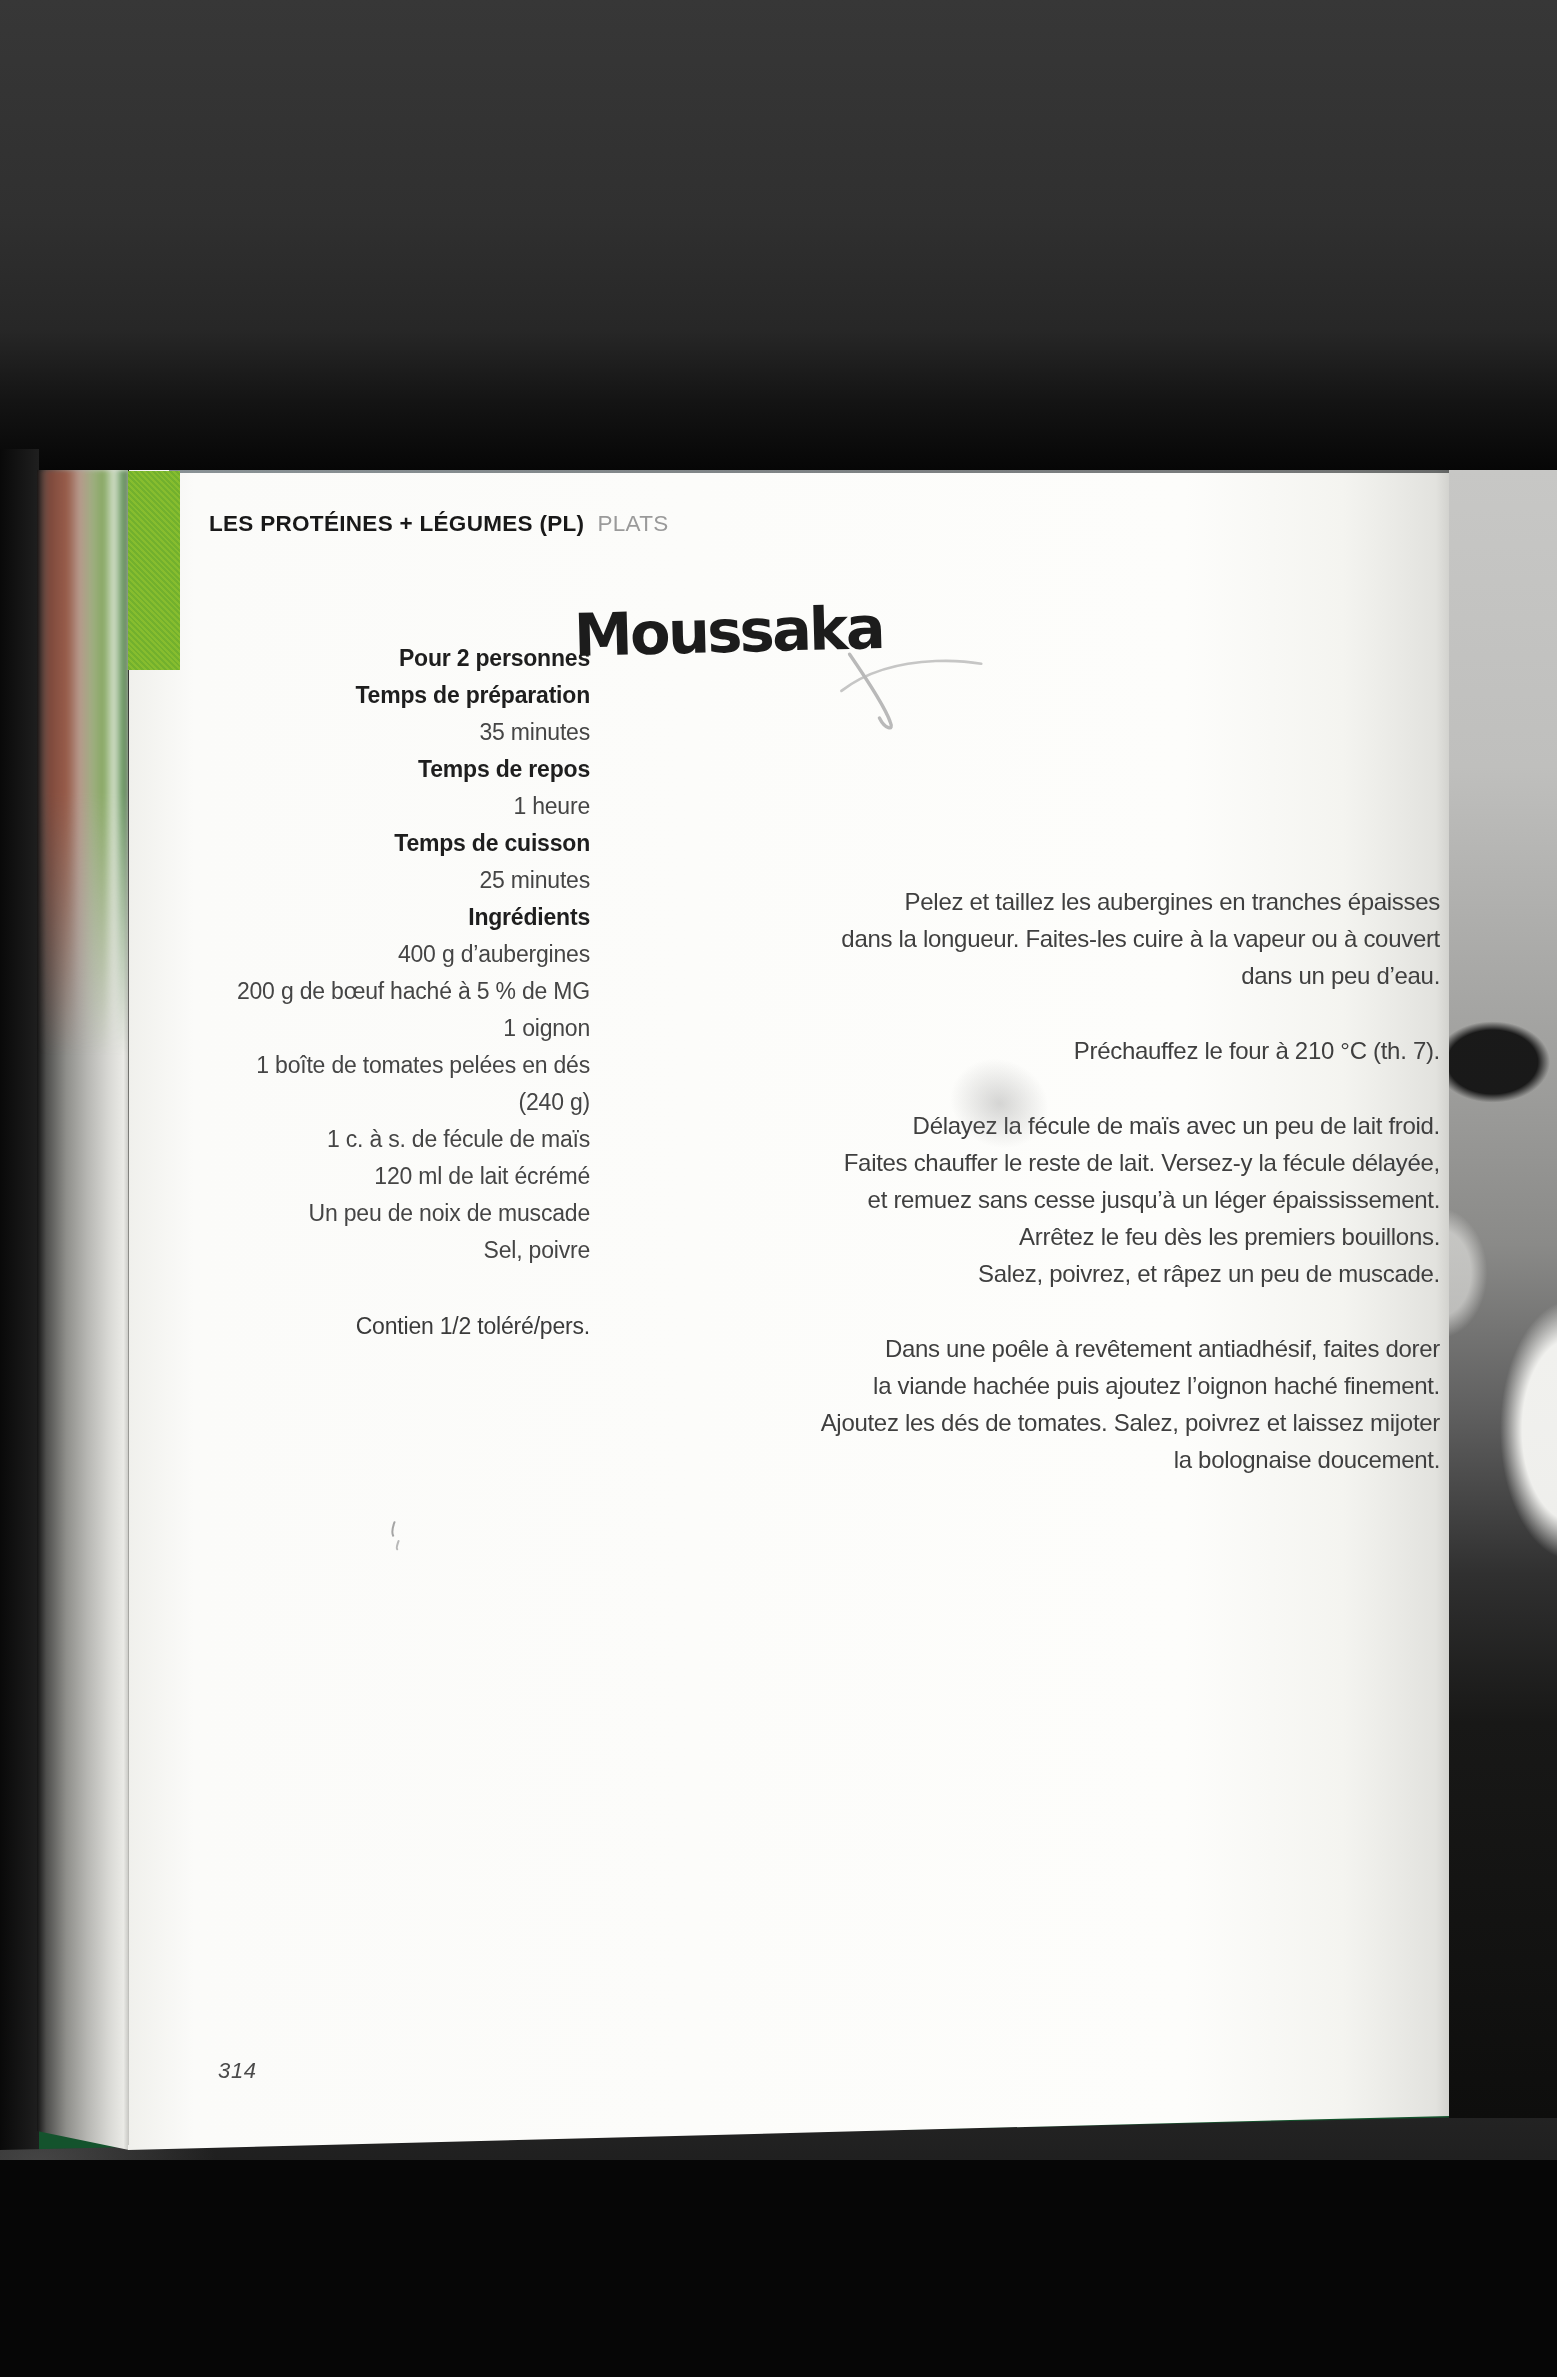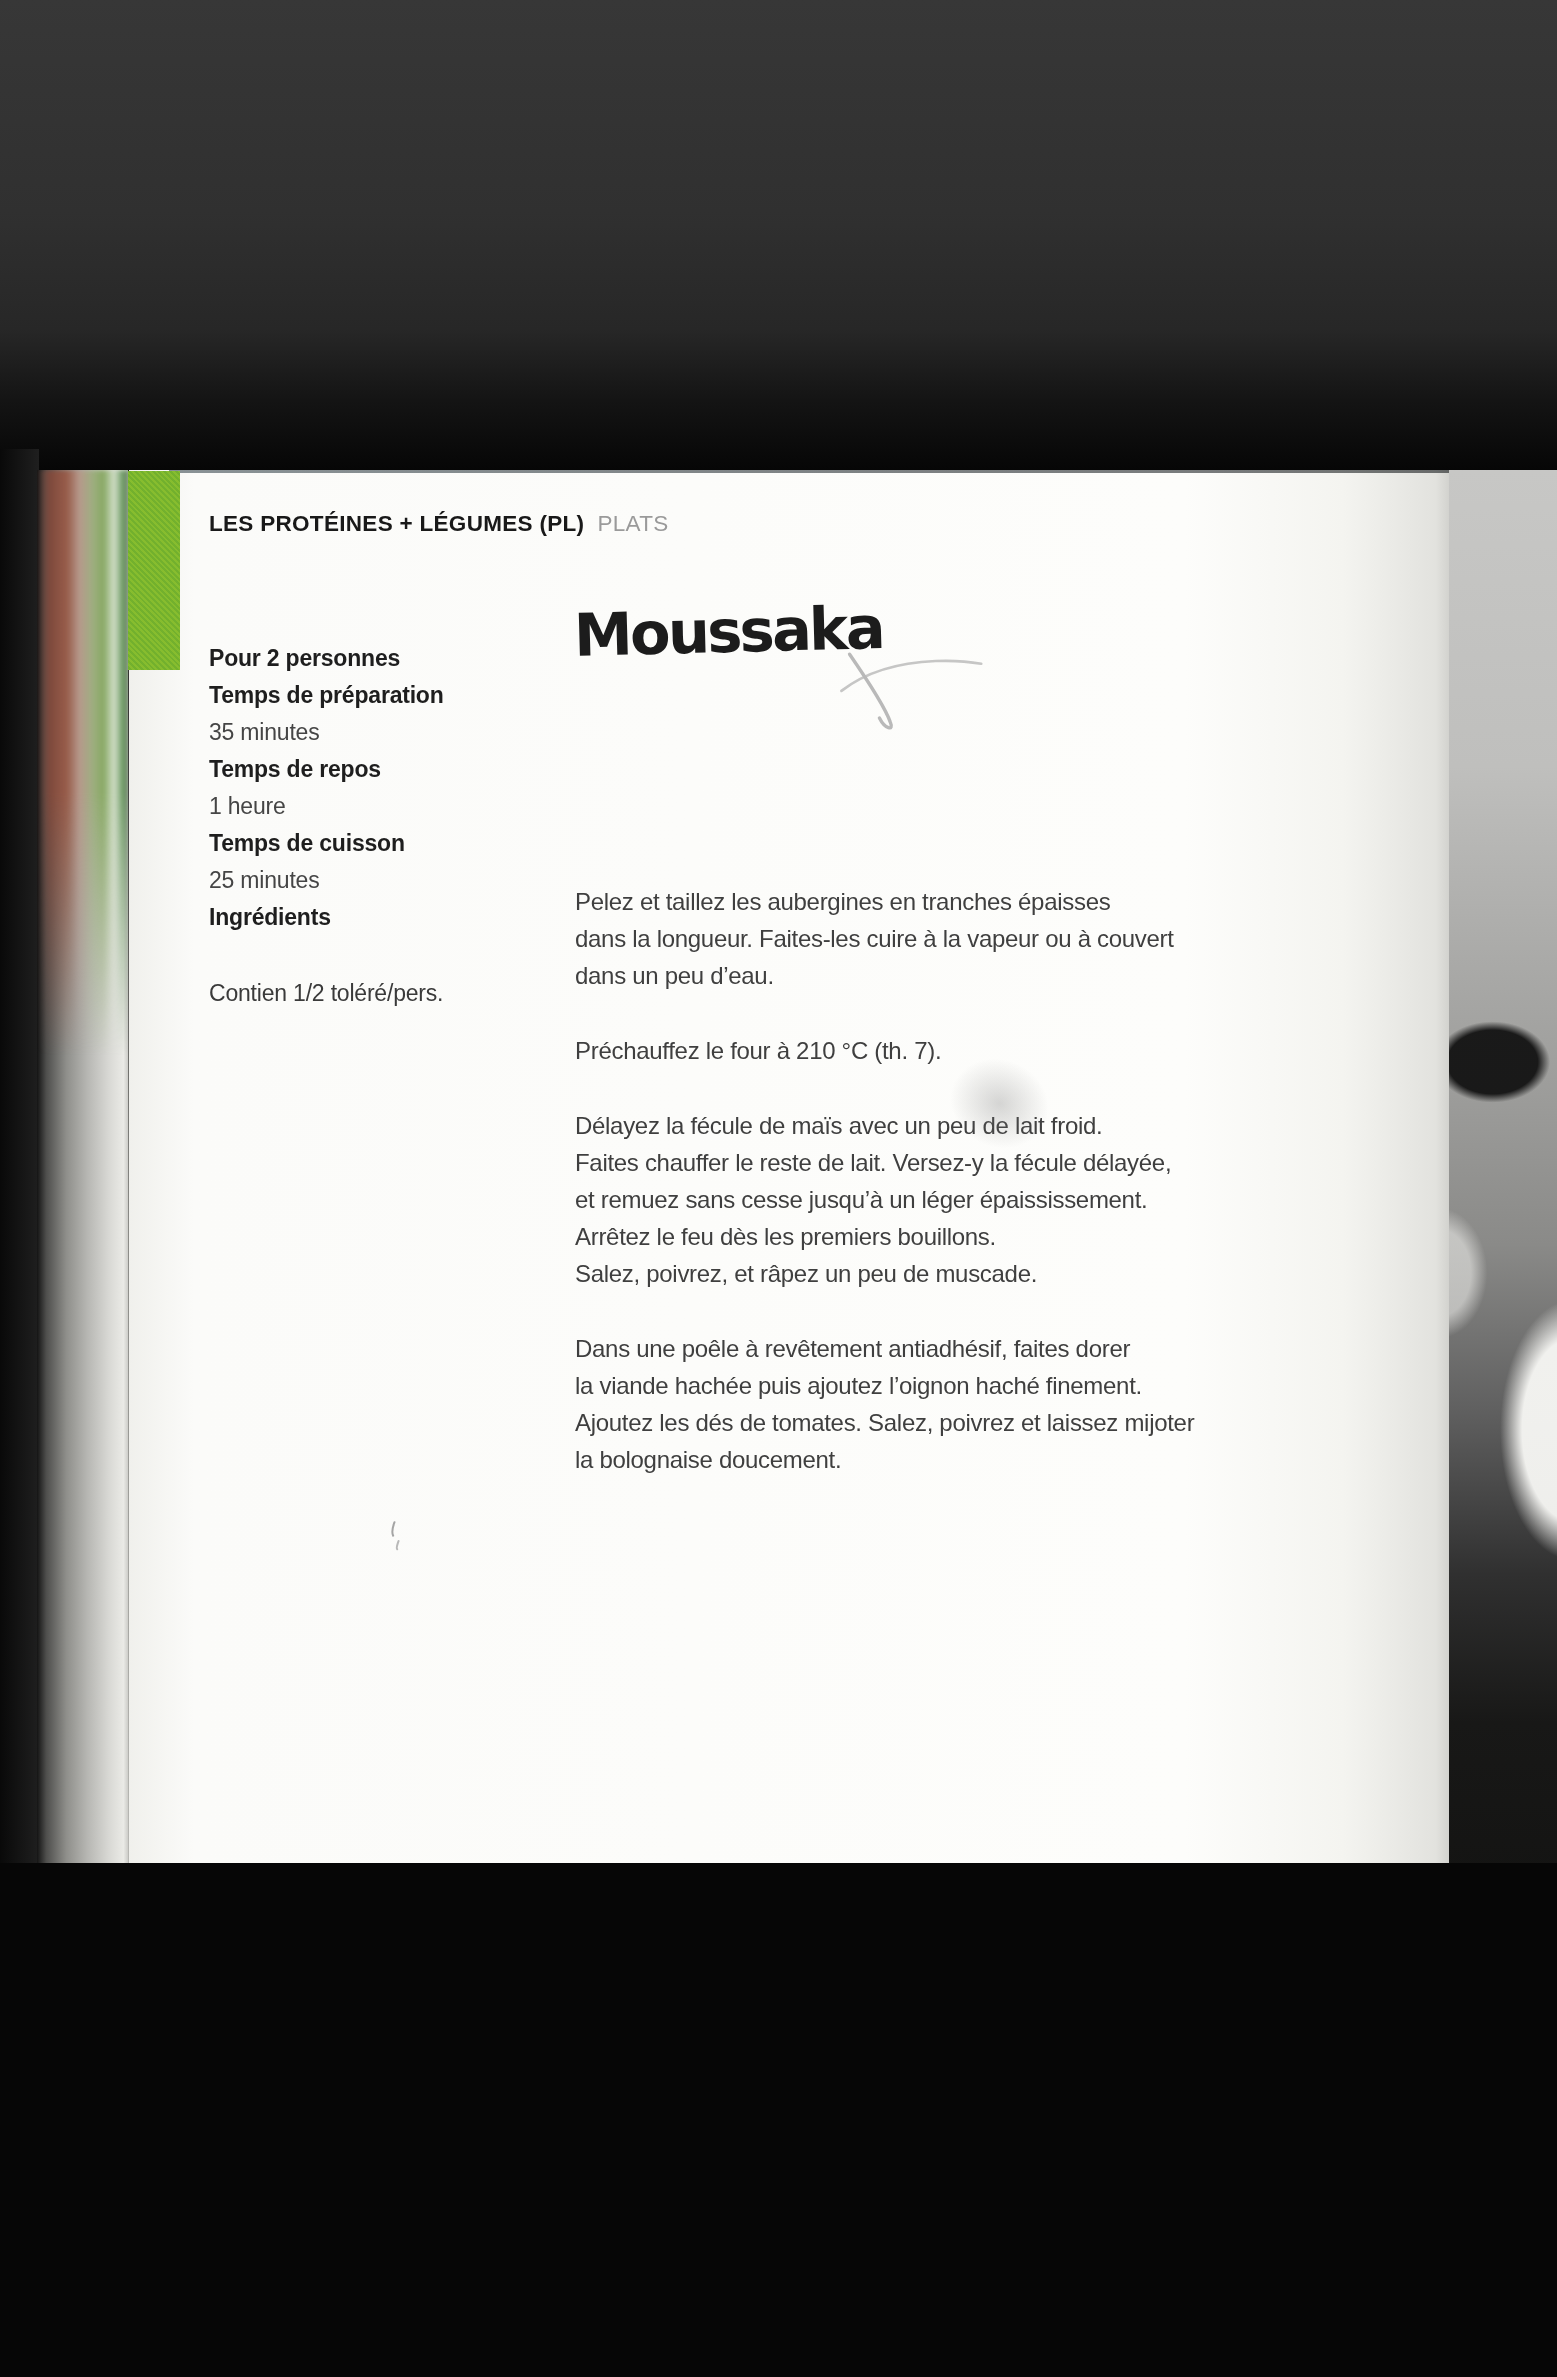--- a/index.html
+++ b/index.html
@@ -1,18 +1,18 @@
 <!DOCTYPE html>
 <html style="font-size:11px"><head>
 <meta charset="utf-8">
 <style>
   html,body{margin:0;padding:0;background:#060606;}
   #stage{
-    position:relative;width:1558px;height:1863px;overflow:hidden;
-    background:#14532d;font-family:"Liberation Sans",sans-serif;
+    position:relative;width:1558px;height:2160px;overflow:hidden;
+    background:#14532d;font-family:"Liberation Sans",sans-serif;text-align:right;
   }
   
   .bg-top{position:absolute;left:0;top:0;width:1558px;height:471px;
     background:linear-gradient(180deg,#373737 0%,#303030 45%,#272727 70%,#141414 85%,#060606 100%);}
   .bg-left{position:absolute;left:0;top:449px;width:39px;height:1702px;
     background:linear-gradient(90deg,#090909,#1f1f1f);}
   .bg-bottom{position:absolute;left:0;top:2116px;width:1558px;height:261px;
     background:linear-gradient(180deg,#232323 0%,#1a1a1a 45%,#0b0b0b 100%);
     clip-path:polygon(0 34px,1449px 1.4px,1558px 1.4px,1558px 261px,0 261px);}
   .bg-bottom::before{content:"";position:absolute;left:0;top:13.6px;width:218px;height:157px;
@@ -99,20 +99,29 @@
 
     <div class="sidebar">
       <div class="sb-bold">Pour 2 personnes</div>
       <div class="sb-bold">Temps de préparation</div>
       <div class="sb-val">35 minutes</div>
       <div class="sb-bold">Temps de repos</div>
       <div class="sb-val">1 heure</div>
       <div class="sb-bold">Temps de cuisson</div>
       <div class="sb-val">25 minutes</div>
       <div class="sb-bold">Ingrédients</div>
+      <div class="ingredients">400 g d’aubergines
+200 g de bœuf haché à 5 % de MG
+1 oignon
+1 boîte de tomates pelées en dés
+(240 g)
+1 c. à s. de fécule de maïs
+120 ml de lait écrémé
+Un peu de noix de muscade
+Sel, poivre</div>
       <div class="note">Contien 1/2 toléré/pers.</div>
     </div>
 
     <div class="title">Moussaka</div>
 
     <svg class="scribble" width="150" height="95" viewBox="0 0 220 140">
       <path d="M18 18 C 40 50, 70 95, 78 118 C 84 132, 70 128, 62 112" fill="none" stroke="#adadad" stroke-width="5" stroke-linecap="round" opacity="0.85"></path>
       <path d="M6 72 C 45 42, 95 30, 145 28 C 170 27, 195 29, 212 32" fill="none" stroke="#b8b8b8" stroke-width="4" stroke-linecap="round" opacity="0.8"></path>
     </svg>
 

